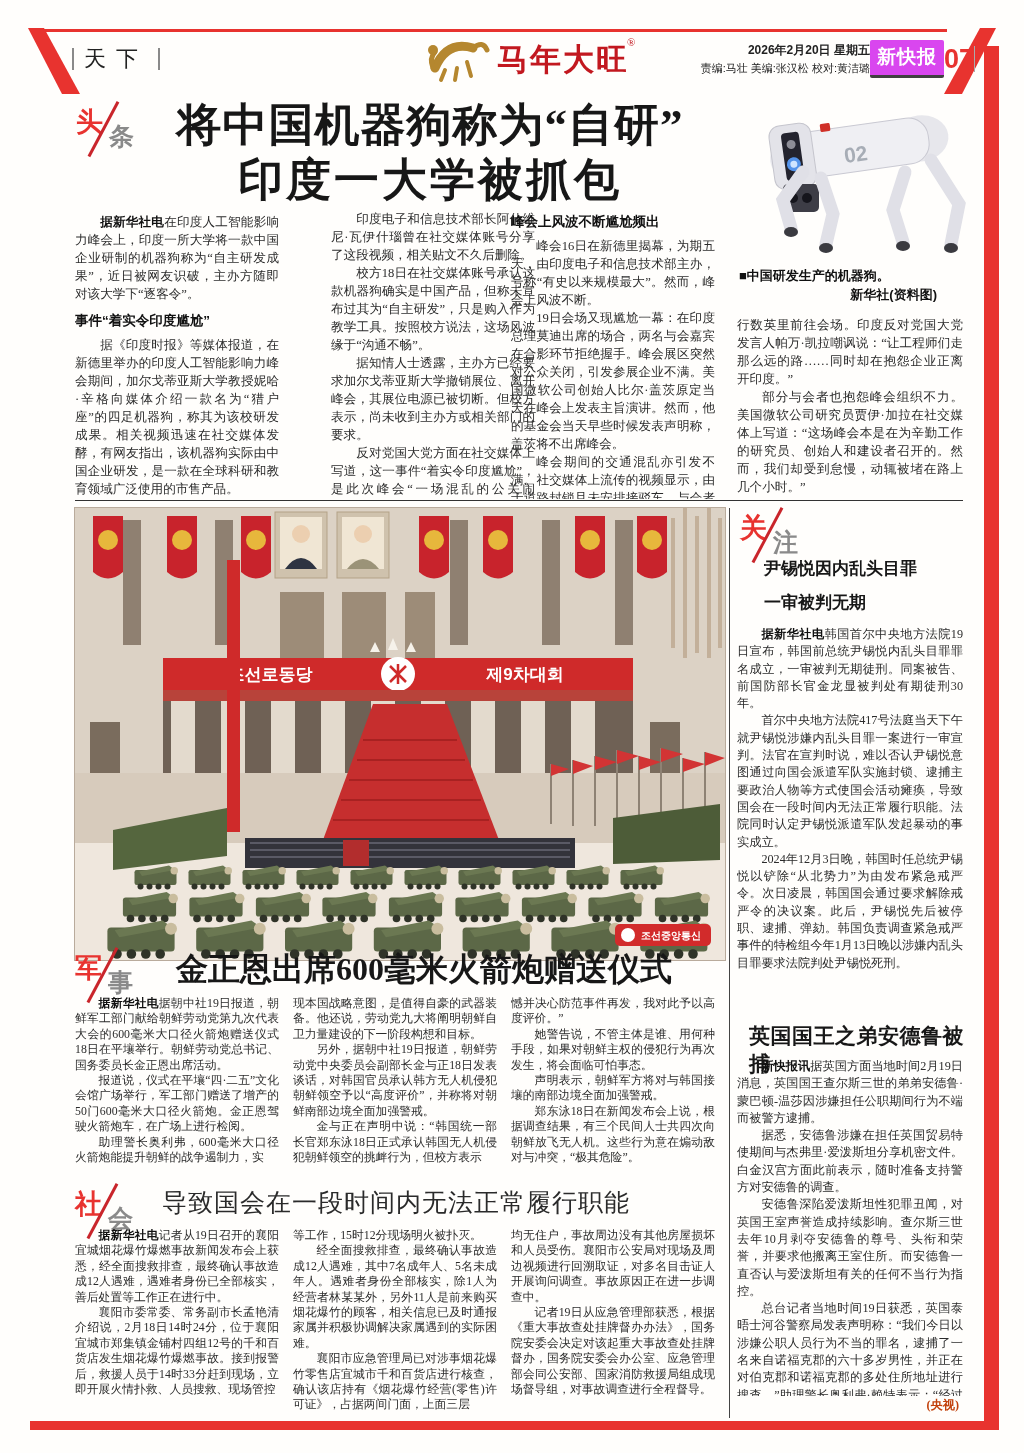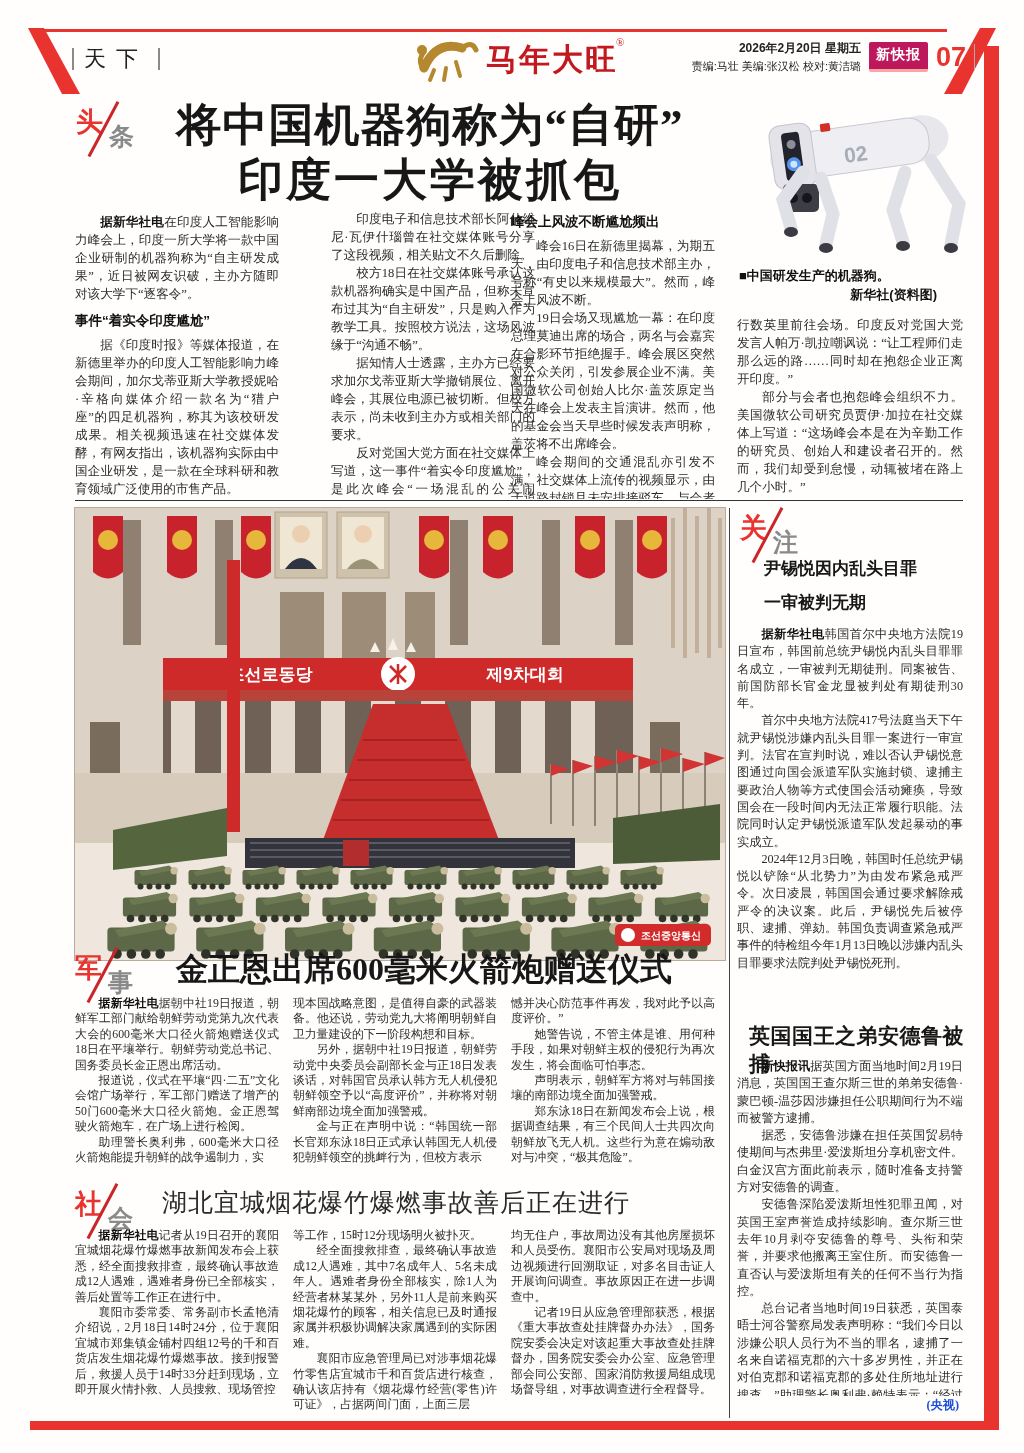--- a/index.html
+++ b/index.html
@@ -16,28 +16,28 @@
                   clip-path:polygon(0 0, 16px 0, 52px 100%, 34px 100%); }
   .ribbon-tr    { position:absolute; left:936px; top:28px; width:60px; height:66px; background:#e8332f;
                   clip-path:polygon(44px 0, 60px 0, 26px 100%, 8px 100%); }
   .bar-right    { position:absolute; left:984px; top:46px; width:15px; height:1375px; background:#e8332f; }
   .bar-bottom   { position:absolute; left:30px; top:1421px; width:969px; height:9px; background:#e8332f; }
 
   
   .section-wrap { position:absolute; left:72px; top:44px; display:flex; align-items:center; gap:10px; }
   .vbar  { width:2px; height:22px; background:#8a8a8a; }
   .section-name { font-size:22px; letter-spacing:10px; color:#222; font-family:"Liberation Sans",sans-serif; }
-  .logo-wrap { position:absolute; left:410px; top:28px; width:220px; height:58px; }
-  .hdr-right { position:absolute; left:640px; top:40px; width:335px; display:flex; align-items:center; justify-content:flex-end; gap:8px; }
+  .logo-wrap { position:absolute; left:421px; top:28px; width:220px; height:58px; }
+  .hdr-right { position:absolute; left:640px; top:40px; width:335px; display:flex; align-items:center; justify-content:flex-end; }
   .hdr-lines { text-align:right; font-family:"Liberation Sans",sans-serif; color:#222; }
   .hdr-date  { font-size:12px; font-weight:bold; }
   .hdr-staff { font-size:11px; margin-top:2px; }
-  .badge { background:#be185d; color:#fff; font-family:"Liberation Sans",sans-serif;
-           font-weight:bold; font-size:14px; padding:4px 7px 5px; border-radius:2px;
-           border-bottom:3px solid #fca5a5; letter-spacing:1px; }
+  .badge { background:#d946ef; color:#fff; font-family:"Liberation Sans",sans-serif;
+           font-weight:bold; font-size:19px; padding:4px 7px 5px; border-radius:2px;
+           border-bottom:3px solid #404040; letter-spacing:1px; }
   .pageno { color:#e8332f; font-size:27px; font-weight:bold; font-family:"Liberation Sans",sans-serif; }
   .vbar-sm { width:1px; height:26px; background:#aaa; }
 
   
   .kicker { position:absolute; width:70px; height:52px; }
   .kicker .k1 { position:absolute; left:0; top:0; font-size:27px; font-weight:bold; color:#e8332f; }
   .kicker .k2 { position:absolute; left:33px; top:16px; font-size:25px; font-weight:bold; color:#8a8a8a; }
   .kicker .slash { position:absolute; left:26px; top:-6px; width:2.5px; height:62px; background:#c9252b; transform:rotate(28deg); }
 
   
@@ -52,21 +52,21 @@
   
   .col { position:absolute; overflow:hidden; }
   .col p { text-align:justify; text-indent:2em; color:#2b2b2b; }
   .col p.cont { text-indent:0; }
   .lead-body p { font-size:12.6px; line-height:18px; }
   .rcol-body p { font-size:12.2px; line-height:17.3px; }
   .tight p { font-size:11.8px; line-height:15.4px; }
   .dl { font-weight:bold; color:#111; }
   .subhead { font-family:"Liberation Sans",sans-serif; font-weight:bold; font-size:13.5px; color:#111; margin:9px 0 6px; text-indent:0; }
   .subhead.first { margin-top:0; }
-  .credit { position:absolute; left:737px; top:1397px; width:222px; text-align:right; font-size:12.2px; font-weight:bold; color:#1d4ed8; }
+  .credit { position:absolute; left:737px; top:1397px; width:222px; text-align:right; font-size:12.2px; font-weight:bold; color:#c2410c; }
 
   
   .rule-h1 { position:absolute; left:75px; top:500px; width:888px; height:1px; background:#333; }
   .rule-v1 { position:absolute; left:729px; top:508px; width:1px; height:910px; background:#444; }
 
   
   .photo-frame { position:absolute; left:75px; top:508px; width:650px; height:452px; outline:1px solid #b9ab9c; }
   .robot-frame { position:absolute; left:733px; top:76px; width:240px; height:188px; }
   .caption { position:absolute; left:739px; top:266px; width:224px; font-family:"Liberation Sans",sans-serif; font-weight:bold; font-size:13px; color:#111; line-height:19px; }
   .caption .c2 { text-align:right; padding-right:26px; }
@@ -410,21 +410,21 @@
     <p>她警告说，不管主体是谁、用何种手段，如果对朝鲜主权的侵犯行为再次发生，将会面临可怕事态。</p>
     <p>声明表示，朝鲜军方将对与韩国接壤的南部边境全面加强警戒。</p>
     <p>郑东泳18日在新闻发布会上说，根据调查结果，有三个民间人士共四次向朝鲜放飞无人机。这些行为意在煽动敌对与冲突，“极其危险”。</p>
   </div>
 
   <div class="kicker" style="left:75px; top:1186px;">
     <span class="k1">社</span>
     <span class="slash"></span>
     <span class="k2">会</span>
   </div>
-  <div class="soc-title">湖北宜城烟花爆竹爆燃事故善后正在进行</div>
+  <div class="soc-title">导致国会在一段时间内无法正常履行职能</div>
 
   <div class="col tight" style="left:75px; top:1228px; width:204px; height:188px;">
     <p><span class="dl">据新华社电</span><span>记者从19日召开的襄阳宜城烟花爆竹爆燃事故新闻发布会上获悉，经全面搜救排查，最终确认事故造成12人遇难，遇难者身份已全部核实，善后处置等工作正在进行中。</span></p>
     <p>襄阳市委常委、常务副市长孟艳清介绍说，2月18日14时24分，位于襄阳宜城市郑集镇金铺村四组12号的千和百货店发生烟花爆竹爆燃事故。接到报警后，救援人员于14时33分赶到现场，立即开展火情扑救、人员搜救、现场管控</p>
   </div>
   <div class="col tight" style="left:293px; top:1228px; width:204px; height:188px;">
     <p class="cont">等工作，15时12分现场明火被扑灭。</p>
     <p>经全面搜救排查，最终确认事故造成12人遇难，其中7名成年人、5名未成年人。遇难者身份全部核实，除1人为经营者林某某外，另外11人是前来购买烟花爆竹的顾客，相关信息已及时通报家属并积极协调解决家属遇到的实际困难。</p>
     <p>襄阳市应急管理局已对涉事烟花爆竹零售店宜城市千和百货店进行核查，确认该店持有《烟花爆竹经营(零售)许可证》，占据两间门面，上面三层</p>
   </div>

